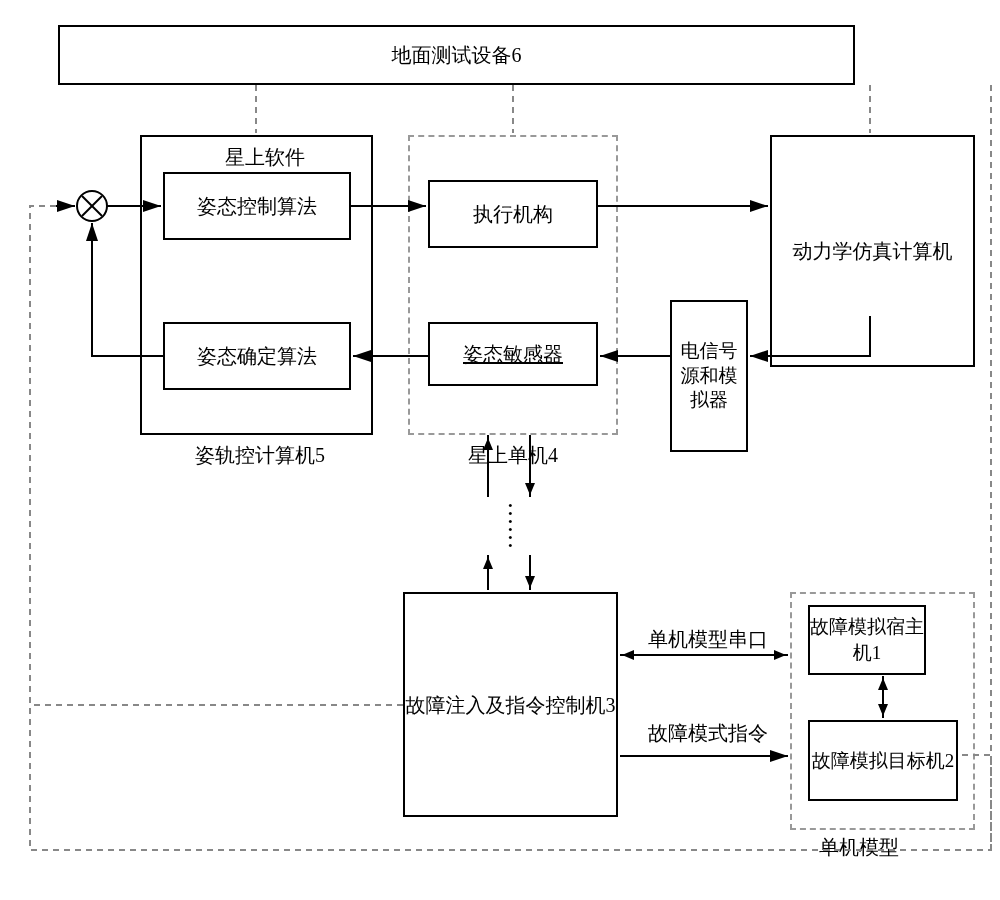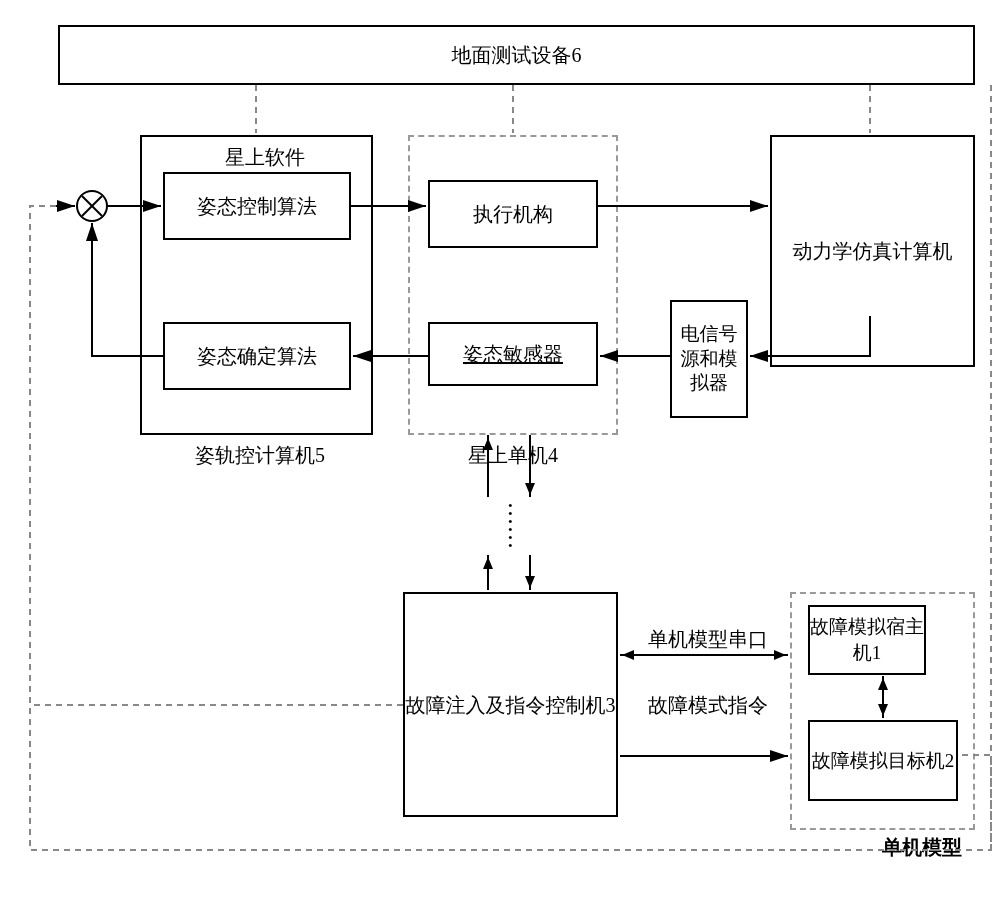--- a/index.html
+++ b/index.html
@@ -66,21 +66,21 @@
     line-height: 8px;
     letter-spacing: 0;
   }
   .vdots span { display:block; }
 </style>
 </head>
 <body>
 
 <div class="container">
 
-  <div class="box" style="left:58px; top:25px; width:917px; height:60px;">
+  <div class="box" style="left:58px; top:25px; width:797px; height:60px;">
     <span>地面测试设备6</span>
   </div>
 
   <div class="solid-group" style="left:140px; top:135px; width:233px; height:300px;"></div>
   <div class="label" style="left:225px; top:144px;">星上软件</div>
   <div class="inner-box" style="left:163px; top:172px; width:188px; height:68px;">
     <span>姿态控制算法</span>
   </div>
   <div class="inner-box" style="left:163px; top:322px; width:188px; height:68px;">
     <span>姿态确定算法</span>
@@ -93,39 +93,39 @@
   </div>
   <div class="inner-box" style="left:428px; top:322px; width:170px; height:64px;text-decoration:underline;">
     <span>姿态敏感器</span>
   </div>
   <div class="label" style="left:468px; top:442px;">星上单机4</div>
 
   <div class="box" style="left:770px; top:135px; width:205px; height:232px;">
     <span>动力学仿真计算机</span>
   </div>
 
-  <div class="box" style="left:670px; top:300px; width:78px; height:118px; font-size:19px;">
+  <div class="box" style="left:670px; top:300px; width:78px; height:152px; font-size:19px;">
     <span>电信号源和模拟器</span>
   </div>
 
   <div class="box" style="left:403px; top:592px; width:215px; height:225px;">
     <span>故障注入及指令控制机3</span>
   </div>
 
   <div class="dashed-group" style="left:790px; top:592px; width:185px; height:238px;"></div>
   <div class="inner-box" style="left:808px; top:605px; width:118px; height:70px; font-size:19px;">
     <span>故障模拟宿主机1</span>
   </div>
   <div class="inner-box" style="left:808px; top:720px; width:150px; height:81px; font-size:19px;">
     <span>故障模拟目标机2</span>
   </div>
-  <div class="label" style="left:882px; top:834px;font-weight:bold;">单机模型</div>
+  <div class="label" style="left:819px; top:834px;">单机模型</div>
 
   <div class="label" style="left:648px; top:626px;">单机模型串口</div>
-  <div class="label" style="left:648px; top:692px;">故障模式指令</div>
+  <div class="label" style="left:648px; top:720px;">故障模式指令</div>
 
   <div class="vdots" style="left:506px; top:502px;">
     <span>·</span>
       <span>·</span>
       <span>·</span>
       <span>·</span>
       <span>·</span>
       <span>·</span>
   </div>
 

